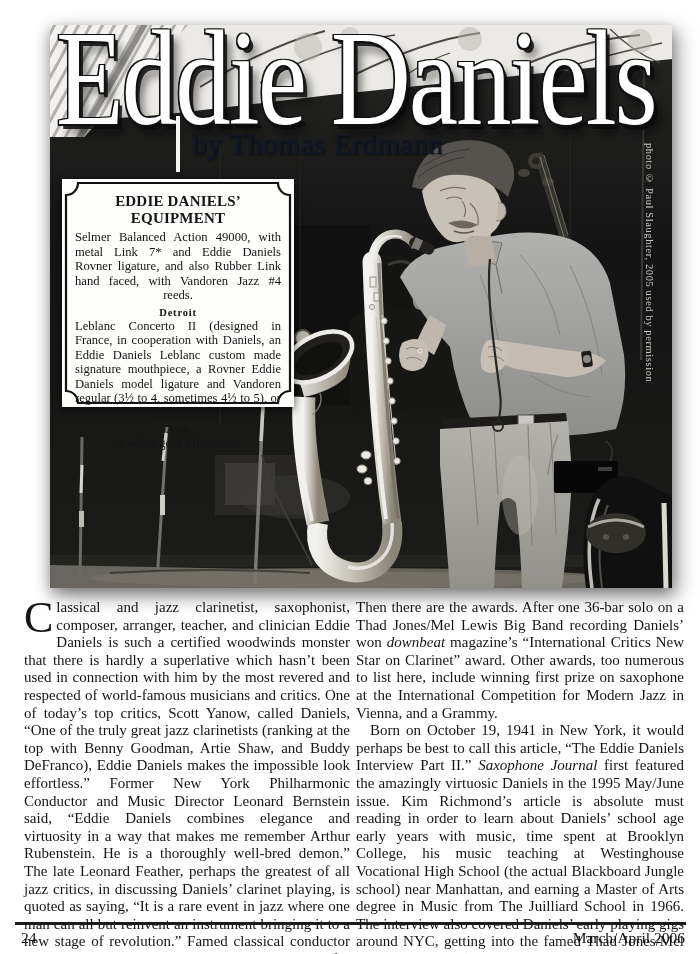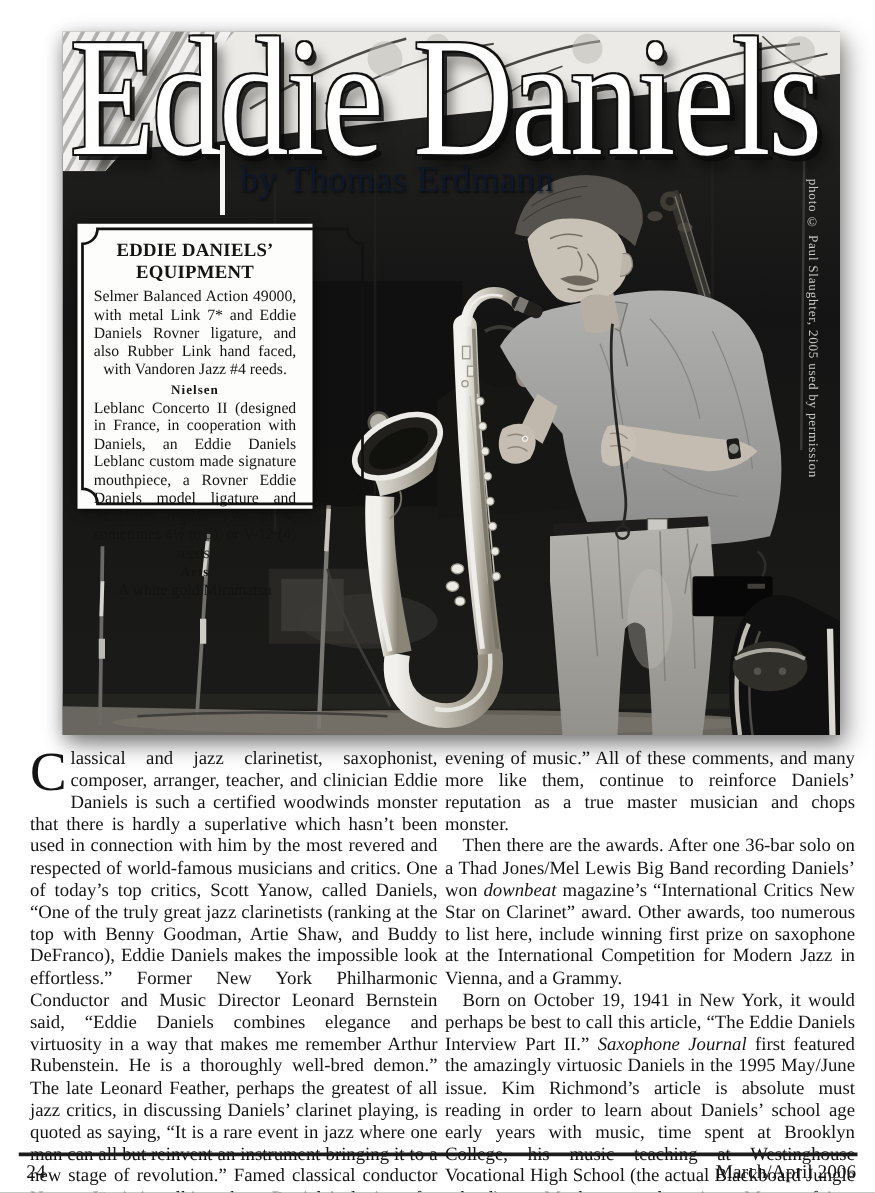--- a/index.html
+++ b/index.html
@@ -15,21 +15,21 @@
          transform:scaleY(1.22);transform-origin:top left;font-weight:normal;margin:0;
          text-shadow:-1.5px -1.5px 0 #101010,1.5px -1.5px 0 #101010,-1.5px 1.5px 0 #101010,
                      1.5px 1.5px 0 #101010,4px 4px 0 rgba(10,10,10,.85),7px 8px 9px rgba(0,0,0,.55);}
   .byline{position:absolute;left:192px;top:128px;font-size:29px;color:#0f172a;margin:0;
           letter-spacing:.5px;text-shadow:1px 1px 2px rgba(0,0,0,.6);}
   .byline-bar{position:absolute;left:176px;top:116px;width:4px;height:56px;background:#f5f5f3;}
   
   .credit{position:absolute;left:644px;top:143px;height:330px;writing-mode:vertical-rl;
           font-size:10.5px;letter-spacing:.6px;color:#c9c9c7;white-space:nowrap;}
   
-  .eqbox{position:absolute;left:62px;top:179px;width:188px;height:228px;background:#fdfdfb;
+  .eqbox{position:absolute;left:62px;top:179px;width:232px;height:228px;background:#fdfdfb;
          box-shadow:0 2px 8px rgba(0,0,0,.65);}
   .eqbox .frame{position:absolute;left:0;top:0;}
   .eqbox .inner{position:relative;padding:12px 13px 6px;text-align:center;}
   .eq-title{font-size:15px;font-weight:bold;letter-spacing:.2px;margin:2px 0 3px;}
   .eq-head{font-size:10.5px;font-weight:bold;letter-spacing:.8px;margin:3px 0 0;line-height:13px;}
   .eq-body{font-size:12.6px;line-height:14.5px;margin:0;text-align:justify;text-align-last:center;}
   
   .col{position:absolute;top:599px;font-size:15px;line-height:17.6px;text-align:justify;}
   .col-left{left:24px;width:326px;}
   .col-right{left:356px;width:328px;}
@@ -283,35 +283,34 @@
   <div class="eqbox">
     <svg class="frame" width="232" height="228" viewBox="0 0 232 228">
       <path d="M 16 4 H 216 A 12 12 0 0 0 228 16 V 212 A 12 12 0 0 0 216 224 H 16 A 12 12 0 0 0 4 212 V 16 A 12 12 0 0 0 16 4 Z" fill="none" stroke="#121212" stroke-width="2.2"></path>
     </svg>
     <div class="inner">
       <div class="eq-title">EDDIE DANIELS’ EQUIPMENT</div>
       <div>
         <p class="eq-body">Selmer Balanced Action 49000, with metal Link 7* and Eddie Daniels Rovner ligature, and also Rubber Link hand faced, with Vandoren Jazz #4 reeds.</p>
       </div>
       <div>
-        <div class="eq-head">Nielsen</div>
+        <div class="eq-head">Detroit</div>
         <p class="eq-body">Leblanc Concerto II (designed in France, in cooperation with Daniels, an Eddie Daniels Leblanc custom made signature mouthpiece, a Rovner Eddie Daniels model ligature and Vandoren regular (3½ to 4, sometimes 4½ to 5), or V-12 (4) reeds.</p>
       </div>
       <div>
         <div class="eq-head">Arts</div>
         <p class="eq-body">A white gold Miramatsu</p>
       </div>
     </div>
   </div>
 
   <div class="col col-left">
     <p><span class="dropcap">C</span><span>lassical and jazz clarinetist, saxophonist, composer, arranger, teacher, and clinician Eddie Daniels is such a certified woodwinds monster that there is hardly a superlative which hasn’t been used in connection with him by the most revered and respected of world-famous musicians and critics. One of today’s top critics, Scott Yanow, called Daniels, “One of the truly great jazz clarinetists (ranking at the top with Benny Goodman, Artie Shaw, and Buddy DeFranco), Eddie Daniels makes the impossible look effortless.” Former New York Philharmonic Conductor and Music Director Leonard Bernstein said, “Eddie Daniels combines elegance and virtuosity in a way that makes me remember Arthur Rubenstein. He is a thoroughly well-bred demon.” The late Leonard Feather, perhaps the greatest of all jazz critics, in discussing Daniels’ clarinet playing, is quoted as saying, “It is a rare event in jazz where one man can all but reinvent an instrument bringing it to a new stage of revolution.” Famed classical conductor Neeme Järvi, in talking about Daniels’ playing of a classical clarinet concerto they did together, said, “I never had such a good time with the Nielsen Clarinet Concerto as I did with Eddie Daniels and the Detroit Symphony. His great musicianship, his many tonal colors and his great understanding of the music made it an extraordinary</span></p>
   </div>
   <div class="col col-right">
-    <p>evening of music.” All of these comments, and many more like them, continue to reinforce Daniels’ reputation as a true master musician and chops monster.</p>
     <p><span>Then there are the awards. After one 36-bar solo on a Thad Jones/Mel Lewis Big Band recording Daniels’ won </span><em>downbeat</em><span> magazine’s “International Critics New Star on Clarinet” award. Other awards, too numerous to list here, include winning first prize on saxophone at the International Competition for Modern Jazz in Vienna, and a Grammy.</span></p>
     <p><span>Born on October 19, 1941 in New York, it would perhaps be best to call this article, “The Eddie Daniels Interview Part II.” </span><em>Saxophone Journal</em><span> first featured the amazingly virtuosic Daniels in the 1995 May/June issue. Kim Richmond’s article is absolute must reading in order to learn about Daniels’ school age early years with music, time spent at Brooklyn College, his music teaching at Westinghouse Vocational High School (the actual Blackboard Jungle school) near Manhattan, and earning a Master of Arts degree in Music from The Juilliard School in 1966. The interview also covered Daniels’ early playing gigs around NYC, getting into the famed Thad Jones/Mel Lewis big band (including a great story about how Thad Jones hated the clarinet), getting into studio work, Daniels’ beginning to</span></p>
   </div>
 
   <div class="footer-rule"></div>
   <div class="page-num">24</div>
   <div class="issue">March/April 2006</div>
 
 </div>
 

